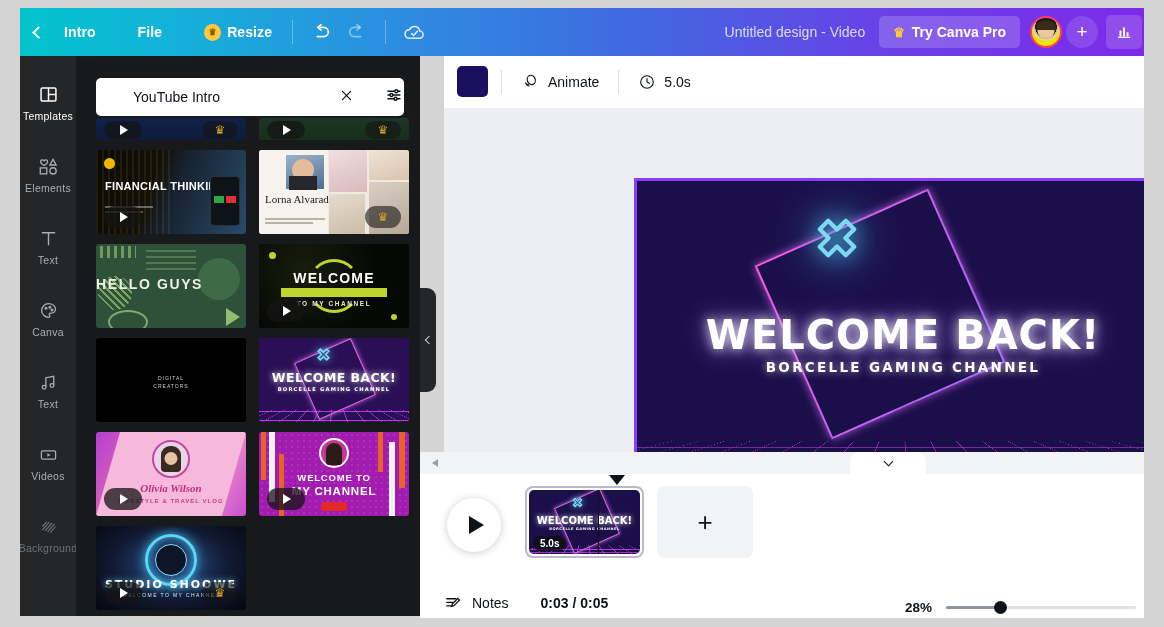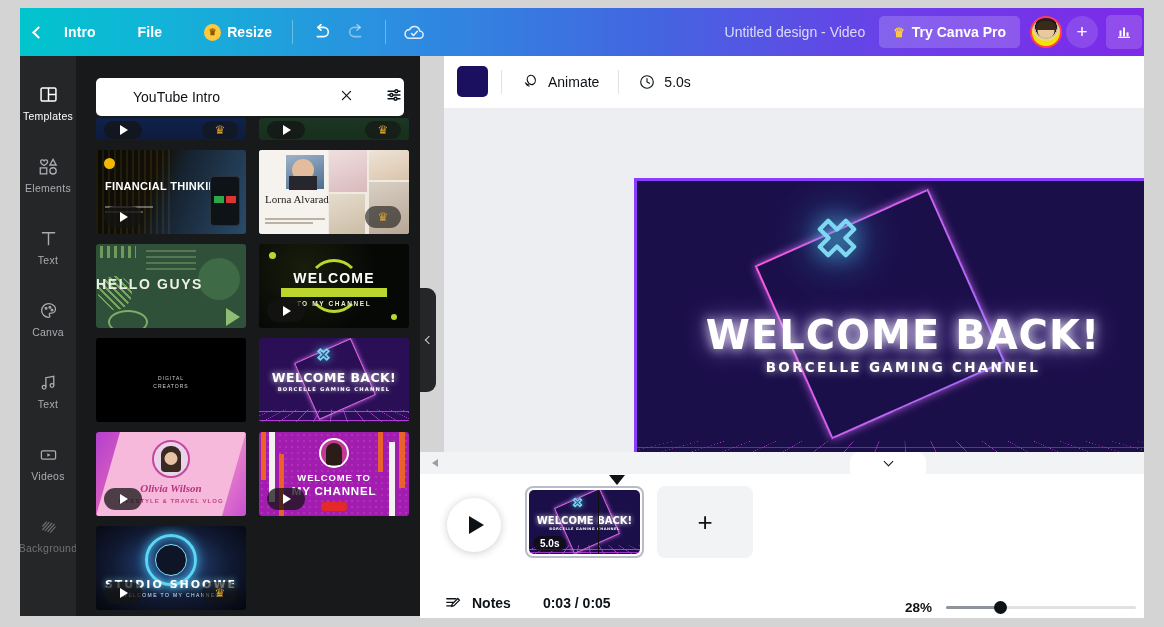--- a/index.html
+++ b/index.html
@@ -310,21 +310,21 @@
     width: 96px; height: 72px; border-radius: 8px;
     background: #f2f3f5; display: flex; align-items: center; justify-content: center;
     cursor: pointer; font-size: 26px; font-weight: 300; color: #0d1216;
   }
   .tl-footer {
     position: absolute; left: 0; bottom: 0; width: 724px; height: 48px;
     display: flex; align-items: center;
   }
   .notes-btn {
     display: flex; align-items: center; gap: 9px; margin-left: 24px;
-    font-size: 14px; font-weight: bold; color: #0d1216; cursor: pointer;
+    font-size: 14px; font-weight: normal; color: #0d1216; cursor: pointer;
   }
   .tcode { margin-left: 32px; font-size: 14px; font-weight: bold; color: #0d1216; }
   .zoom-wrap {
     position: absolute; right: 8px; bottom: 12px;
     display: flex; align-items: center; gap: 14px;
   }
   .zoom-pct { font-size: 13.5px; font-weight: bold; color: #0d1216; }
   .slider { position: relative; width: 190px; height: 16px; display: flex; align-items: center; }
   .slider .track { width: 100%; height: 3px; background: #dfe1e5; border-radius: 2px; }
   .slider .fill { position: absolute; left: 0; height: 3px; background: #8e949c; border-radius: 2px; }

